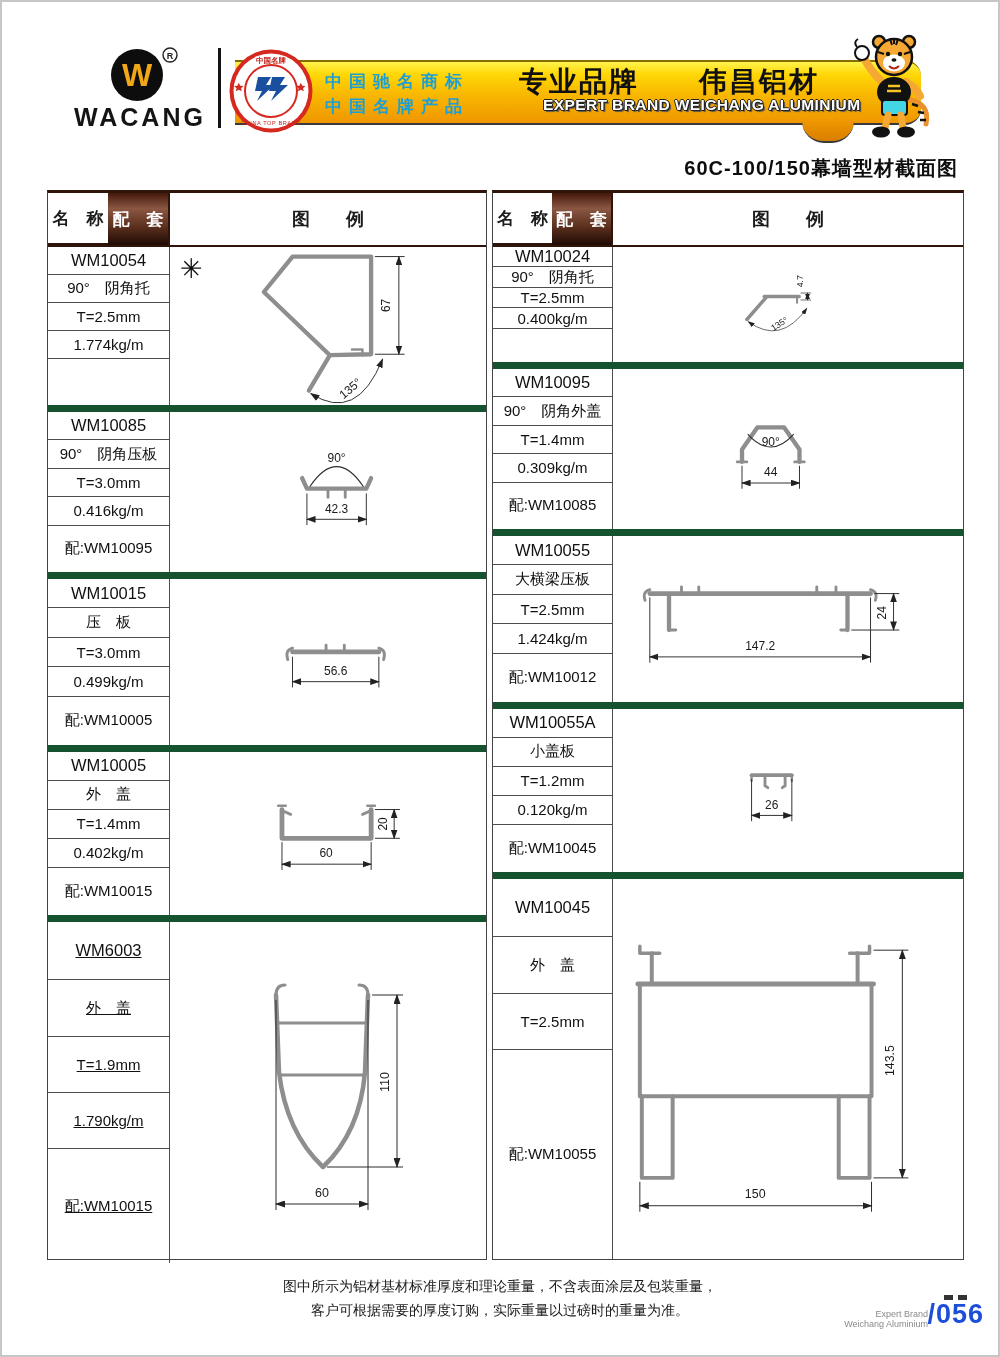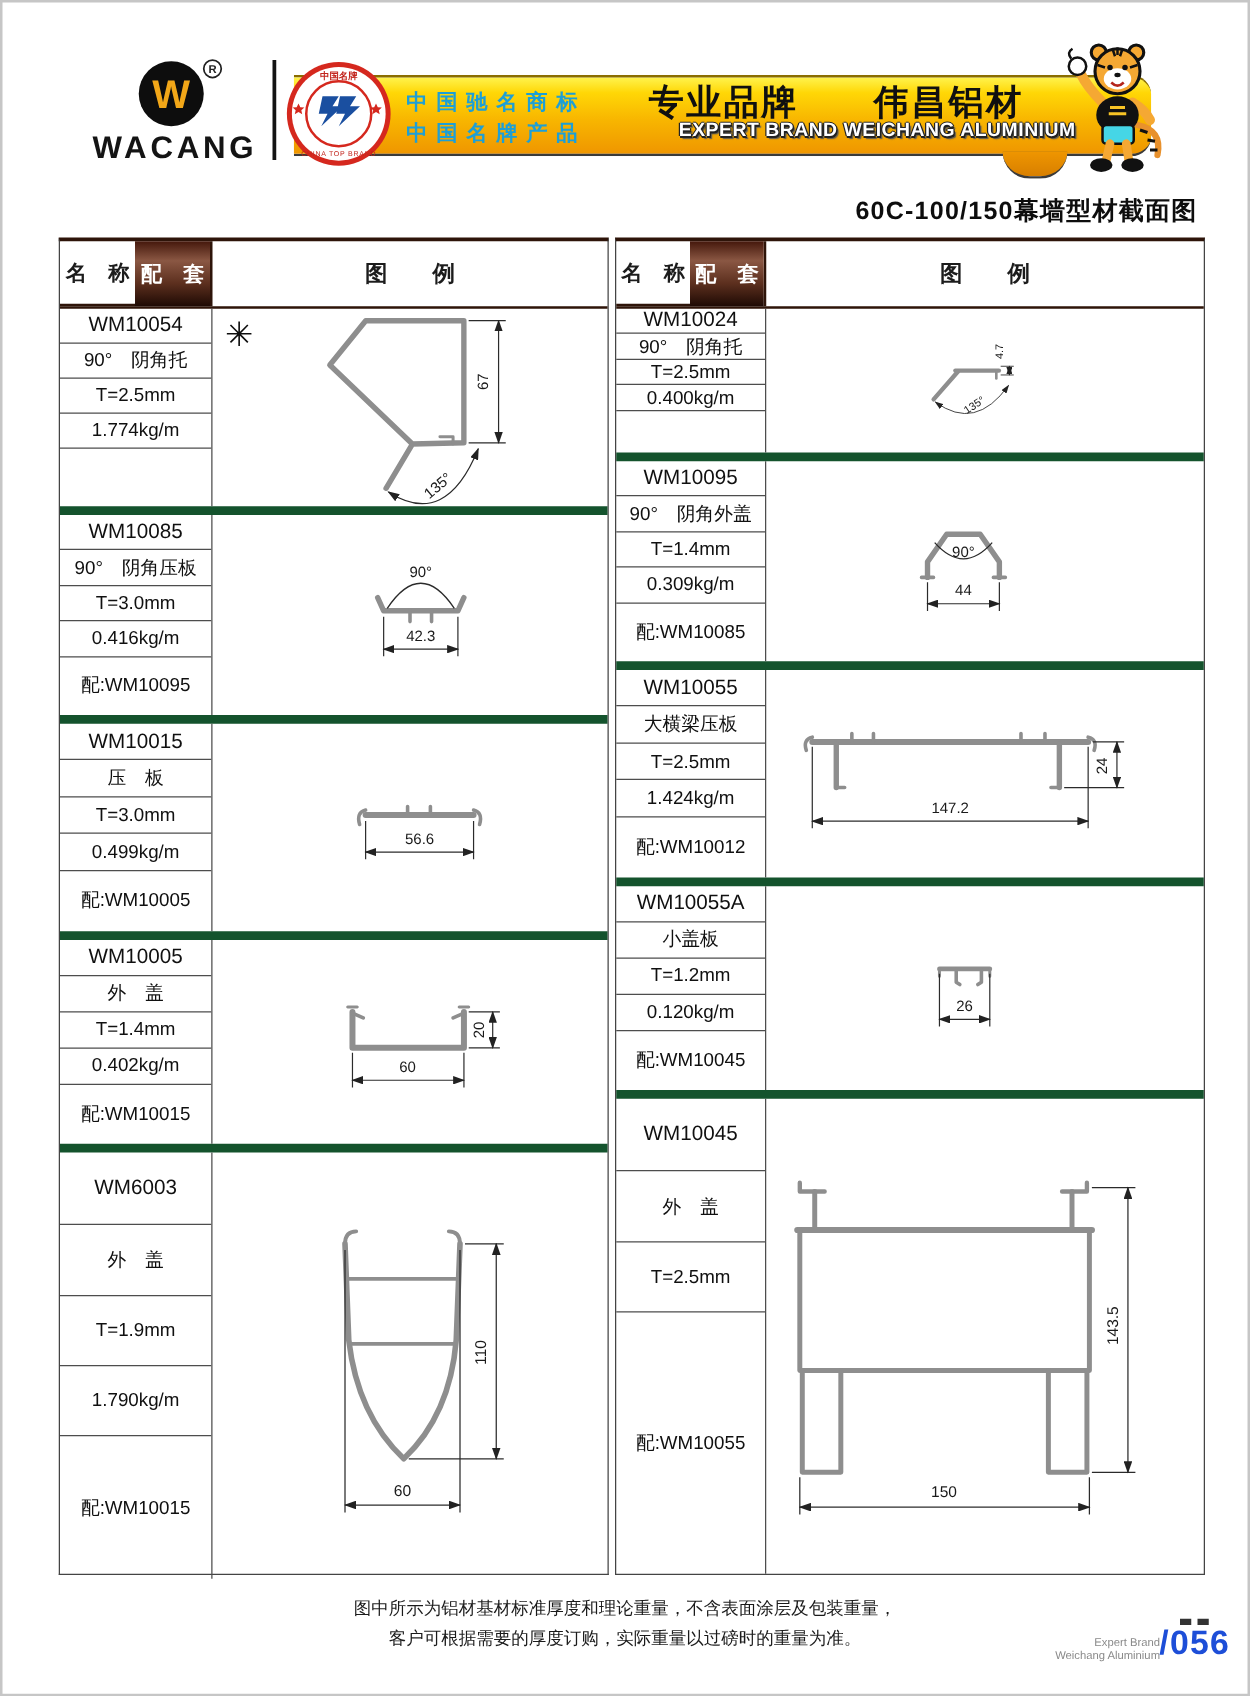--- a/index.html
+++ b/index.html
@@ -256,21 +256,21 @@
               <line x1="203" y1="94" x2="203" y2="123"></line>
             <line x1="110" y1="117" x2="203" y2="117" marker-start="url(#s6)" marker-end="url(#e6)"></line>
           </g>
           <text x="220" y="75" transform="rotate(-90 220 75)" text-anchor="middle" font-size="12.5" fill="#1a1a1a">20</text>
           <text x="156" y="110" text-anchor="middle" font-size="12.5" fill="#1a1a1a">60</text>
         </svg>
       </div>
     </div>
 
     <div class="row" style="flex:1;">
-      <div class="ncol" style="width:122px;">
+      <div class="ncol" style="width:122px;text-decoration:underline;">
         <div class="sub code" style="flex:0 0 58px;">WM6003</div>
         <div class="sub" style="flex:0 0 57px;">外　盖</div>
         <div class="sub" style="flex:0 0 56px;">T=1.9mm</div>
         <div class="sub" style="flex:0 0 56px;">1.790kg/m</div>
         <div class="sub">配:WM10015</div>
       </div>
       <div class="dcol">
         <svg viewBox="0 0 316 341">
           <defs>
             <marker id="s8" markerWidth="10" markerHeight="7" refX="1" refY="3.5" orient="auto">

